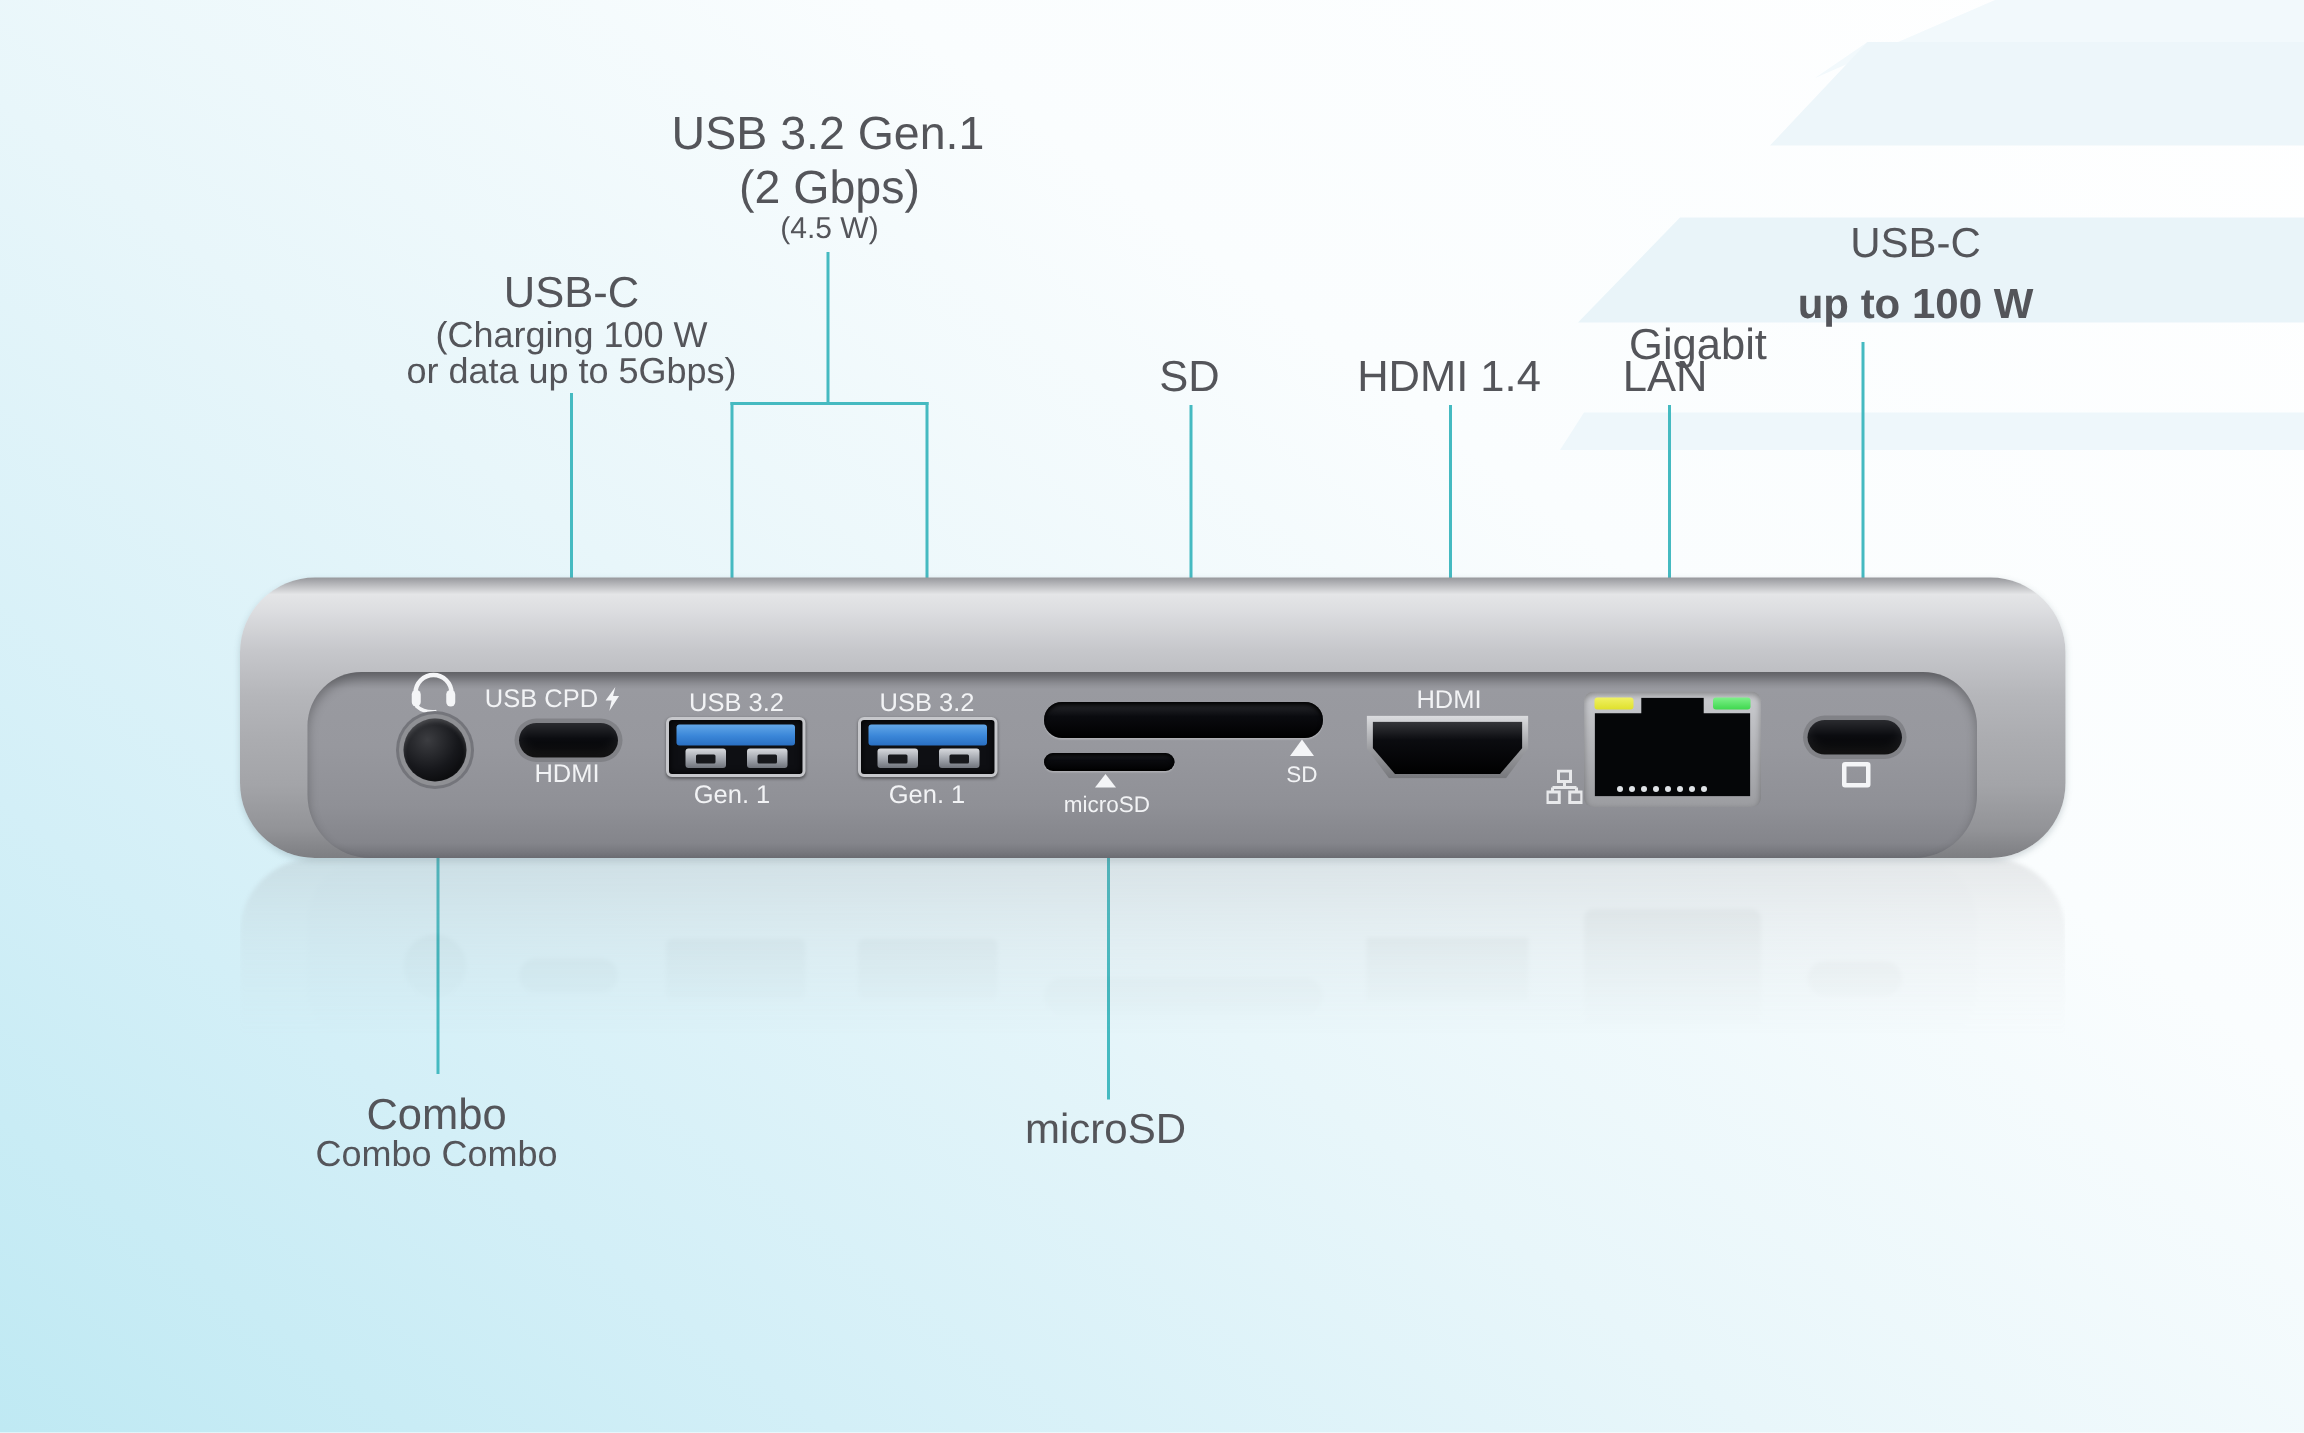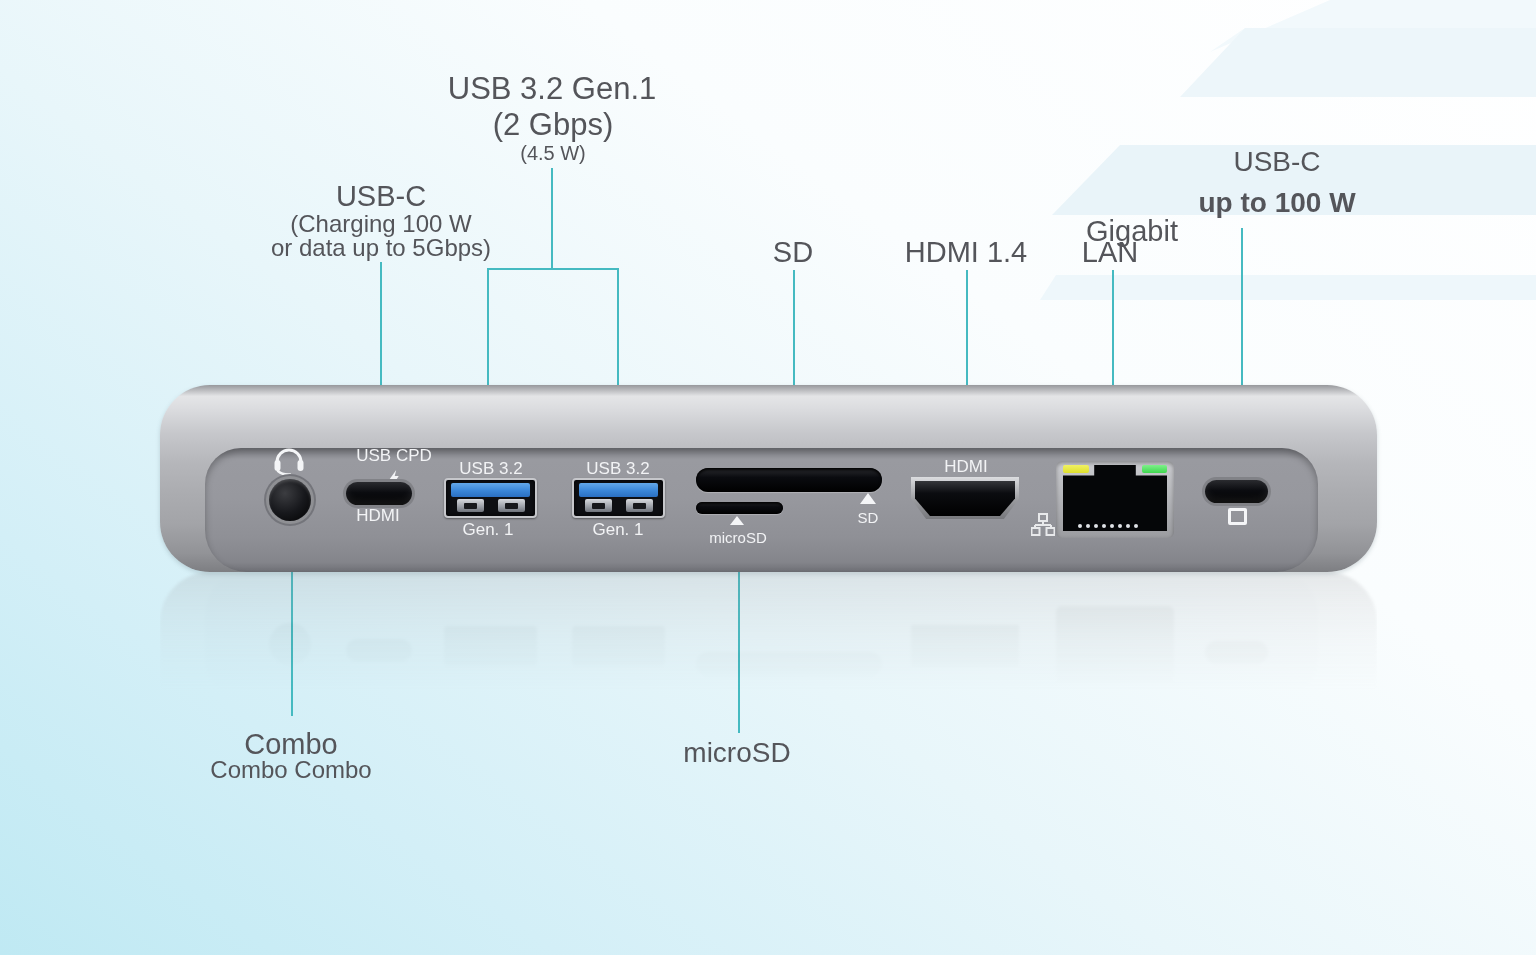--- a/index.html
+++ b/index.html
@@ -175,21 +175,21 @@
     <div class="dock-panel"></div>
 
     <svg class="icon-svg" style="left:112px; top:60px;" width="34" height="30" viewBox="0 0 34 30">
       <path d="M5 17 a12 12 0 0 1 24 0" fill="none" stroke="#f4f5f7" stroke-width="3"></path>
       <rect x="2.5" y="15" width="6" height="11" rx="3" fill="#f4f5f7"></rect>
       <rect x="25.5" y="15" width="6" height="11" rx="3" fill="#f4f5f7"></rect>
       <path d="M6 26 q4 4 12 3.5" fill="none" stroke="#f4f5f7" stroke-width="2.5" stroke-linecap="round"></path>
     </svg>
     <div class="jack"></div>
 
-    <div class="port-lbl" style="left:234px; top:81px;flex-direction:column;">
+    <div class="port-lbl" style="left:208px; top:81px;">
       <span>USB CPD</span>
       <svg width="10" height="16" viewBox="0 0 10 16">
         <polygon points="7,0 0.5,9 4.5,9 3,16 9.5,6 5.5,6" fill="#f4f5f7"></polygon>
       </svg>
     </div>
     <div class="usbc" style="left:186px; top:97px; width:66px;"></div>
     <div class="port-lbl" style="left:218px; top:131px;">
       <span>HDMI</span>
     </div>
 

